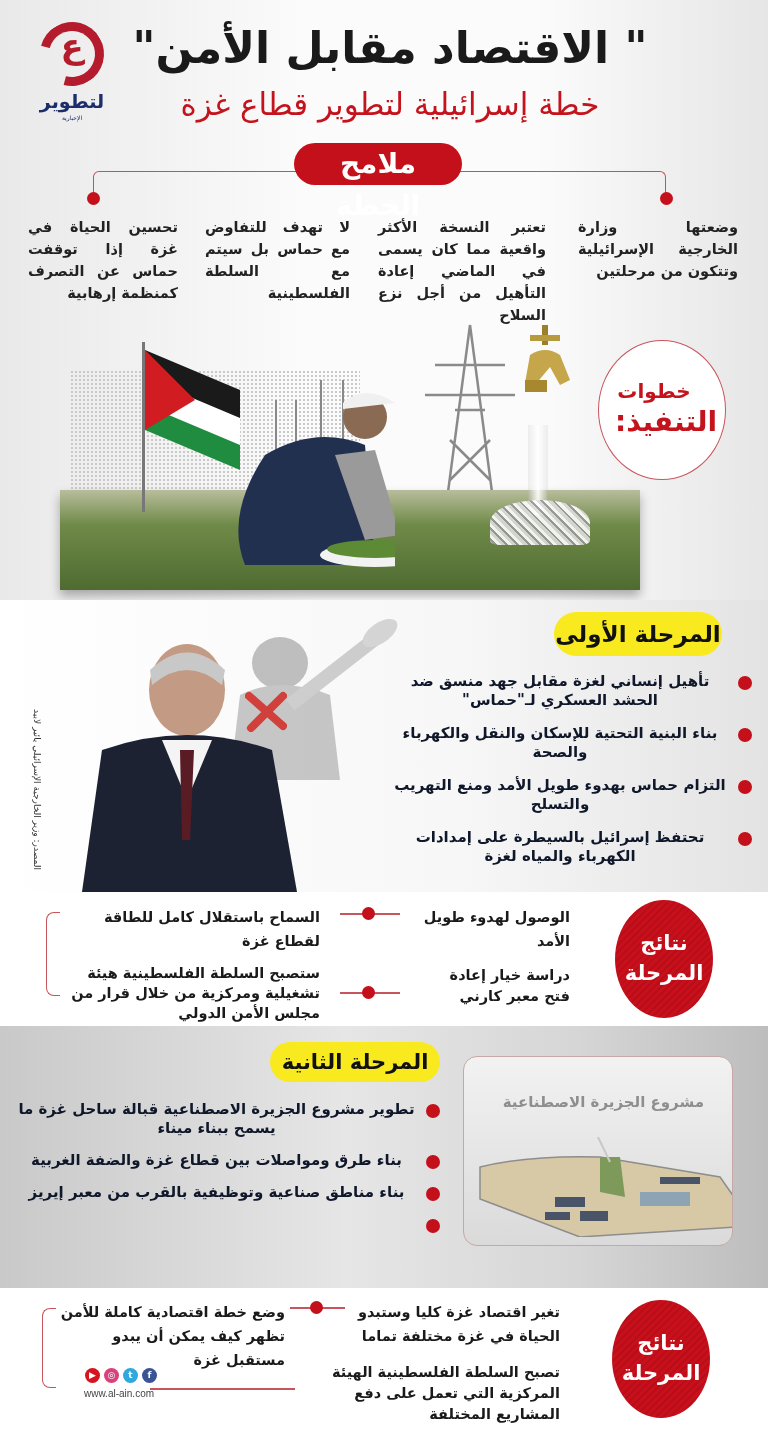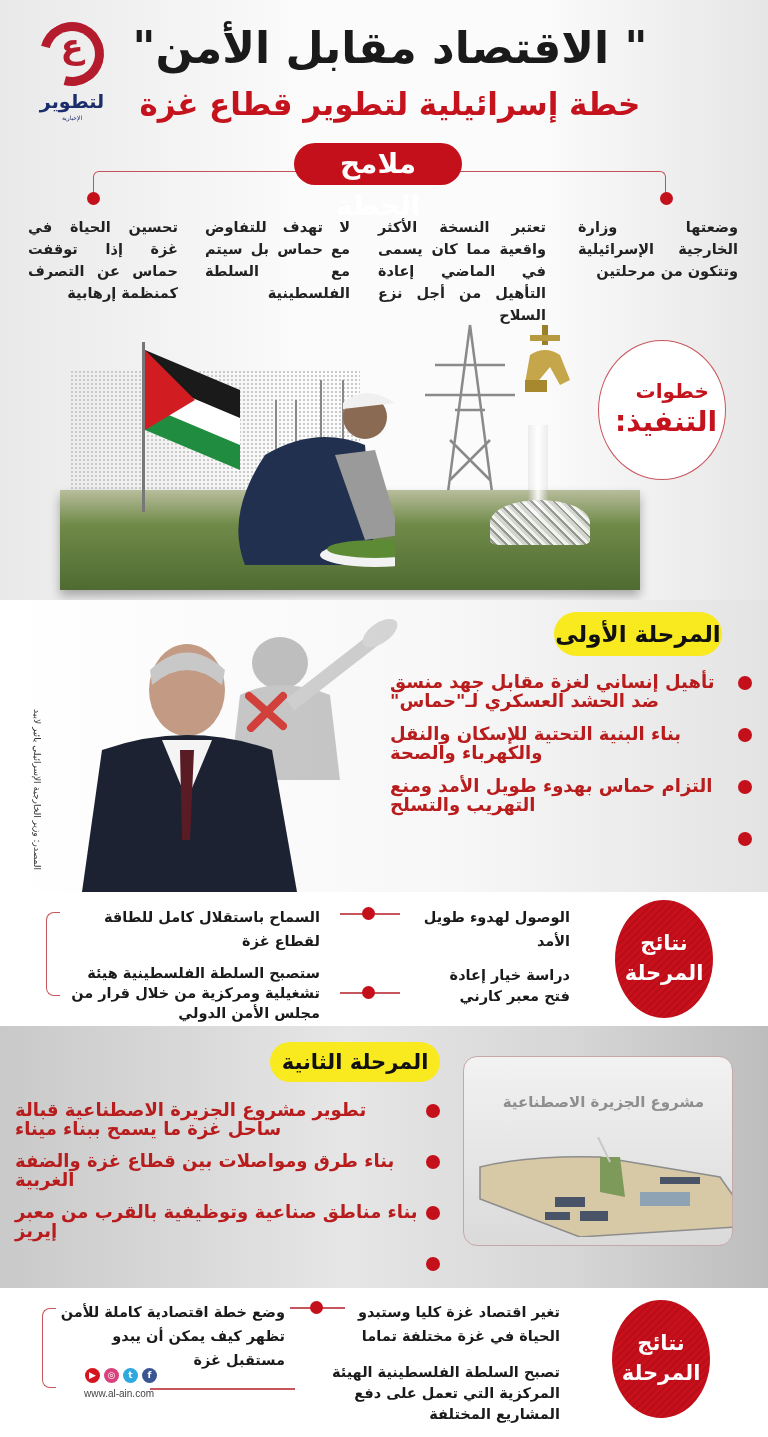--- a/index.html
+++ b/index.html
@@ -16,21 +16,21 @@
   #header { left: 0; top: 0; width: 768px; height: 600px;
     background: linear-gradient(90deg, #e9e9e9 0%, #fbfbfb 40%, #fbfbfb 70%, #e6e6e6 100%); }
   .logo { left: 36px; top: 22px; width: 72px; height: 100px; }
   .logo-circle { position: absolute; left: 4px; top: 0; width: 64px; height: 64px; border-radius: 50%;
     border: 9px solid #b41c2e; border-left-color: transparent; transform: rotate(-30deg); }
   .logo-glyph { position: absolute; left: 0; top: 4px; width: 72px; text-align: center; font-size: 34px; font-weight: bold; color: #b41c2e; font-family: "DejaVu Sans", sans-serif; }
   .logo-name { position: absolute; left: 0; top: 68px; width: 72px; text-align: center; font-size: 19px; font-weight: bold; color: #1c2d6b; }
   .logo-sub { position: absolute; left: 0; top: 92px; width: 72px; text-align: center; font-size: 6px; color: #1c2d6b; }
 
   .title { left: 130px; top: 22px; width: 520px; text-align: center; font-size: 44px; font-weight: bold; color: #1a1a1a; line-height: 52px; }
-  .subtitle { left: 130px; top: 84px; width: 520px; text-align: center; font-size: 31px; font-weight: bold; color: #c4131c; line-height: 40px; }
+  .subtitle { left: 130px; top: 84px; width: 520px; text-align: center; font-size: 31px; font-weight: normal; color: #c4131c; line-height: 40px; }
 
   .pill-features { left: 294px; top: 143px; width: 168px; height: 42px; border-radius: 21px;
     background: #c4101a; color: #fff; font-size: 28px; font-weight: bold; text-align: center; line-height: 42px; z-index: 2; }
   .conn-line { left: 93px; top: 171px; width: 573px; height: 22px; border: 1.5px solid #c3525a; border-bottom: none; border-radius: 6px 6px 0 0; }
   .dot { width: 13px; height: 13px; border-radius: 50%; background: #c4101a; }
 
   .feature { top: 216px; width: 150px; font-size: 14.5px; line-height: 22px; font-weight: bold; color: #222; text-align: justify; text-align-last: right; }
 
   
   .scene { left: 60px; top: 320px; width: 580px; height: 275px; }
@@ -41,30 +41,30 @@
   .flagpole { position: absolute; left: 82px; top: 22px; width: 3px; height: 170px; background: #777; }
   .flag { position: absolute; left: 85px; top: 30px; width: 95px; height: 120px; }
   .pylon { position: absolute; border-left: 2px solid #888; border-right: 2px solid #888; }
   .person { position: absolute; left: 165px; top: 55px; width: 170px; height: 195px; }
   .faucet { position: absolute; left: 460px; top: 5px; width: 55px; height: 95px; }
   .water { position: absolute; left: 468px; top: 105px; width: 20px; height: 90px; background: linear-gradient(90deg, rgba(180,180,180,0.2), rgba(255,255,255,0.9), rgba(180,180,180,0.2)); }
   .splash { position: absolute; left: 430px; top: 180px; width: 100px; height: 45px; border-radius: 50% 50% 10% 10%;
     background: repeating-linear-gradient(45deg, #ddd 0 3px, #999 3px 5px, #fff 5px 8px); opacity: 0.9; }
 
   .steps-ring { left: 598px; top: 340px; width: 128px; height: 140px; border-radius: 50%; border: 1.5px solid #c9555d; background: #fff; }
-  .steps-t1 { position: absolute; left: 0; top: 38px; width: 110px; text-align: right; font-size: 20px; font-weight: bold; color: #c4131c; }
+  .steps-t1 { position: absolute; left: 0; top: 38px; width: 110px; text-align: center; font-size: 20px; font-weight: bold; color: #c4131c; }
   .steps-t2 { position: absolute; left: 0; top: 64px; width: 118px; text-align: right; font-size: 28px; font-weight: bold; color: #c4131c; padding-left: 21px; }
 
   
   #phase1 { left: 0; top: 600px; width: 768px; height: 292px;
     background: linear-gradient(90deg, #ffffff 0%, #f7f7f7 60%, #e3e3e3 100%); }
   .pill-yellow { background: #f8ea1f; border-radius: 22px; color: #111; font-weight: bold; text-align: center; }
   .p1-pill { left: 554px; top: 612px; width: 168px; height: 44px; font-size: 23px; line-height: 44px; }
   .bullet-list { list-style: none; }
-  .bullet-list li { position: relative; padding-right: 22px; font-size: 18px; line-height: 19px; font-weight: bold; color: #b91c1c; margin-bottom: 14px; text-align: left; }
+  .bullet-list li { position: relative; padding-right: 22px; font-size: 15px; line-height: 19px; font-weight: bold; color: #0f172a; margin-bottom: 14px; text-align: center; }
   .bullet-list li .bdot { position: absolute; right: 0; top: 4px; width: 14px; height: 14px; border-radius: 50%; background: #c4101a; }
   .p1-list { left: 390px; top: 672px; width: 362px; }
 
   .source-vert { left: 22px; top: 660px; width: 20px; height: 210px; }
   .source-vert span { display: block; writing-mode: vertical-rl; font-size: 9px; color: #333; height: 210px; white-space: nowrap; }
   .soldier { left: 200px; top: 615px; width: 200px; height: 165px; opacity: 0.45; }
   .xmark { left: 245px; top: 690px; width: 42px; height: 42px; }
   .man { left: 82px; top: 640px; width: 215px; height: 252px; }
 
   
@@ -177,21 +177,21 @@
 <div class="abs source-vert">
   <span>المصدر: وزير الخارجية الإسرائيلي يائير لابيد</span>
 </div>
 
 <div class="abs pill-yellow p1-pill">المرحلة الأولى</div>
 
 <ul class="abs bullet-list p1-list">
   <li><span class="bdot"></span><span>تأهيل إنساني لغزة مقابل جهد منسق ضد الحشد العسكري لـ"حماس"</span></li>
   <li><span class="bdot"></span><span>بناء البنية التحتية للإسكان والنقل والكهرباء والصحة</span></li>
   <li><span class="bdot"></span><span>التزام حماس بهدوء طويل الأمد ومنع التهريب والتسلح</span></li>
-  <li><span class="bdot"></span></li>
+  <li><span class="bdot"></span><span>تحتفظ إسرائيل بالسيطرة على إمدادات الكهرباء والمياه لغزة</span></li>
 </ul>
 
 <section id="results1" class="abs"></section>
 
 <div class="abs res-circle" style="left:615px; top:900px;">
   <div>نتائج</div>
   <div>المرحلة</div>
 </div>
 
 <p class="abs res-text" style="left:420px; top:905px; width:150px;">الوصول لهدوء طويل الأمد</p>

